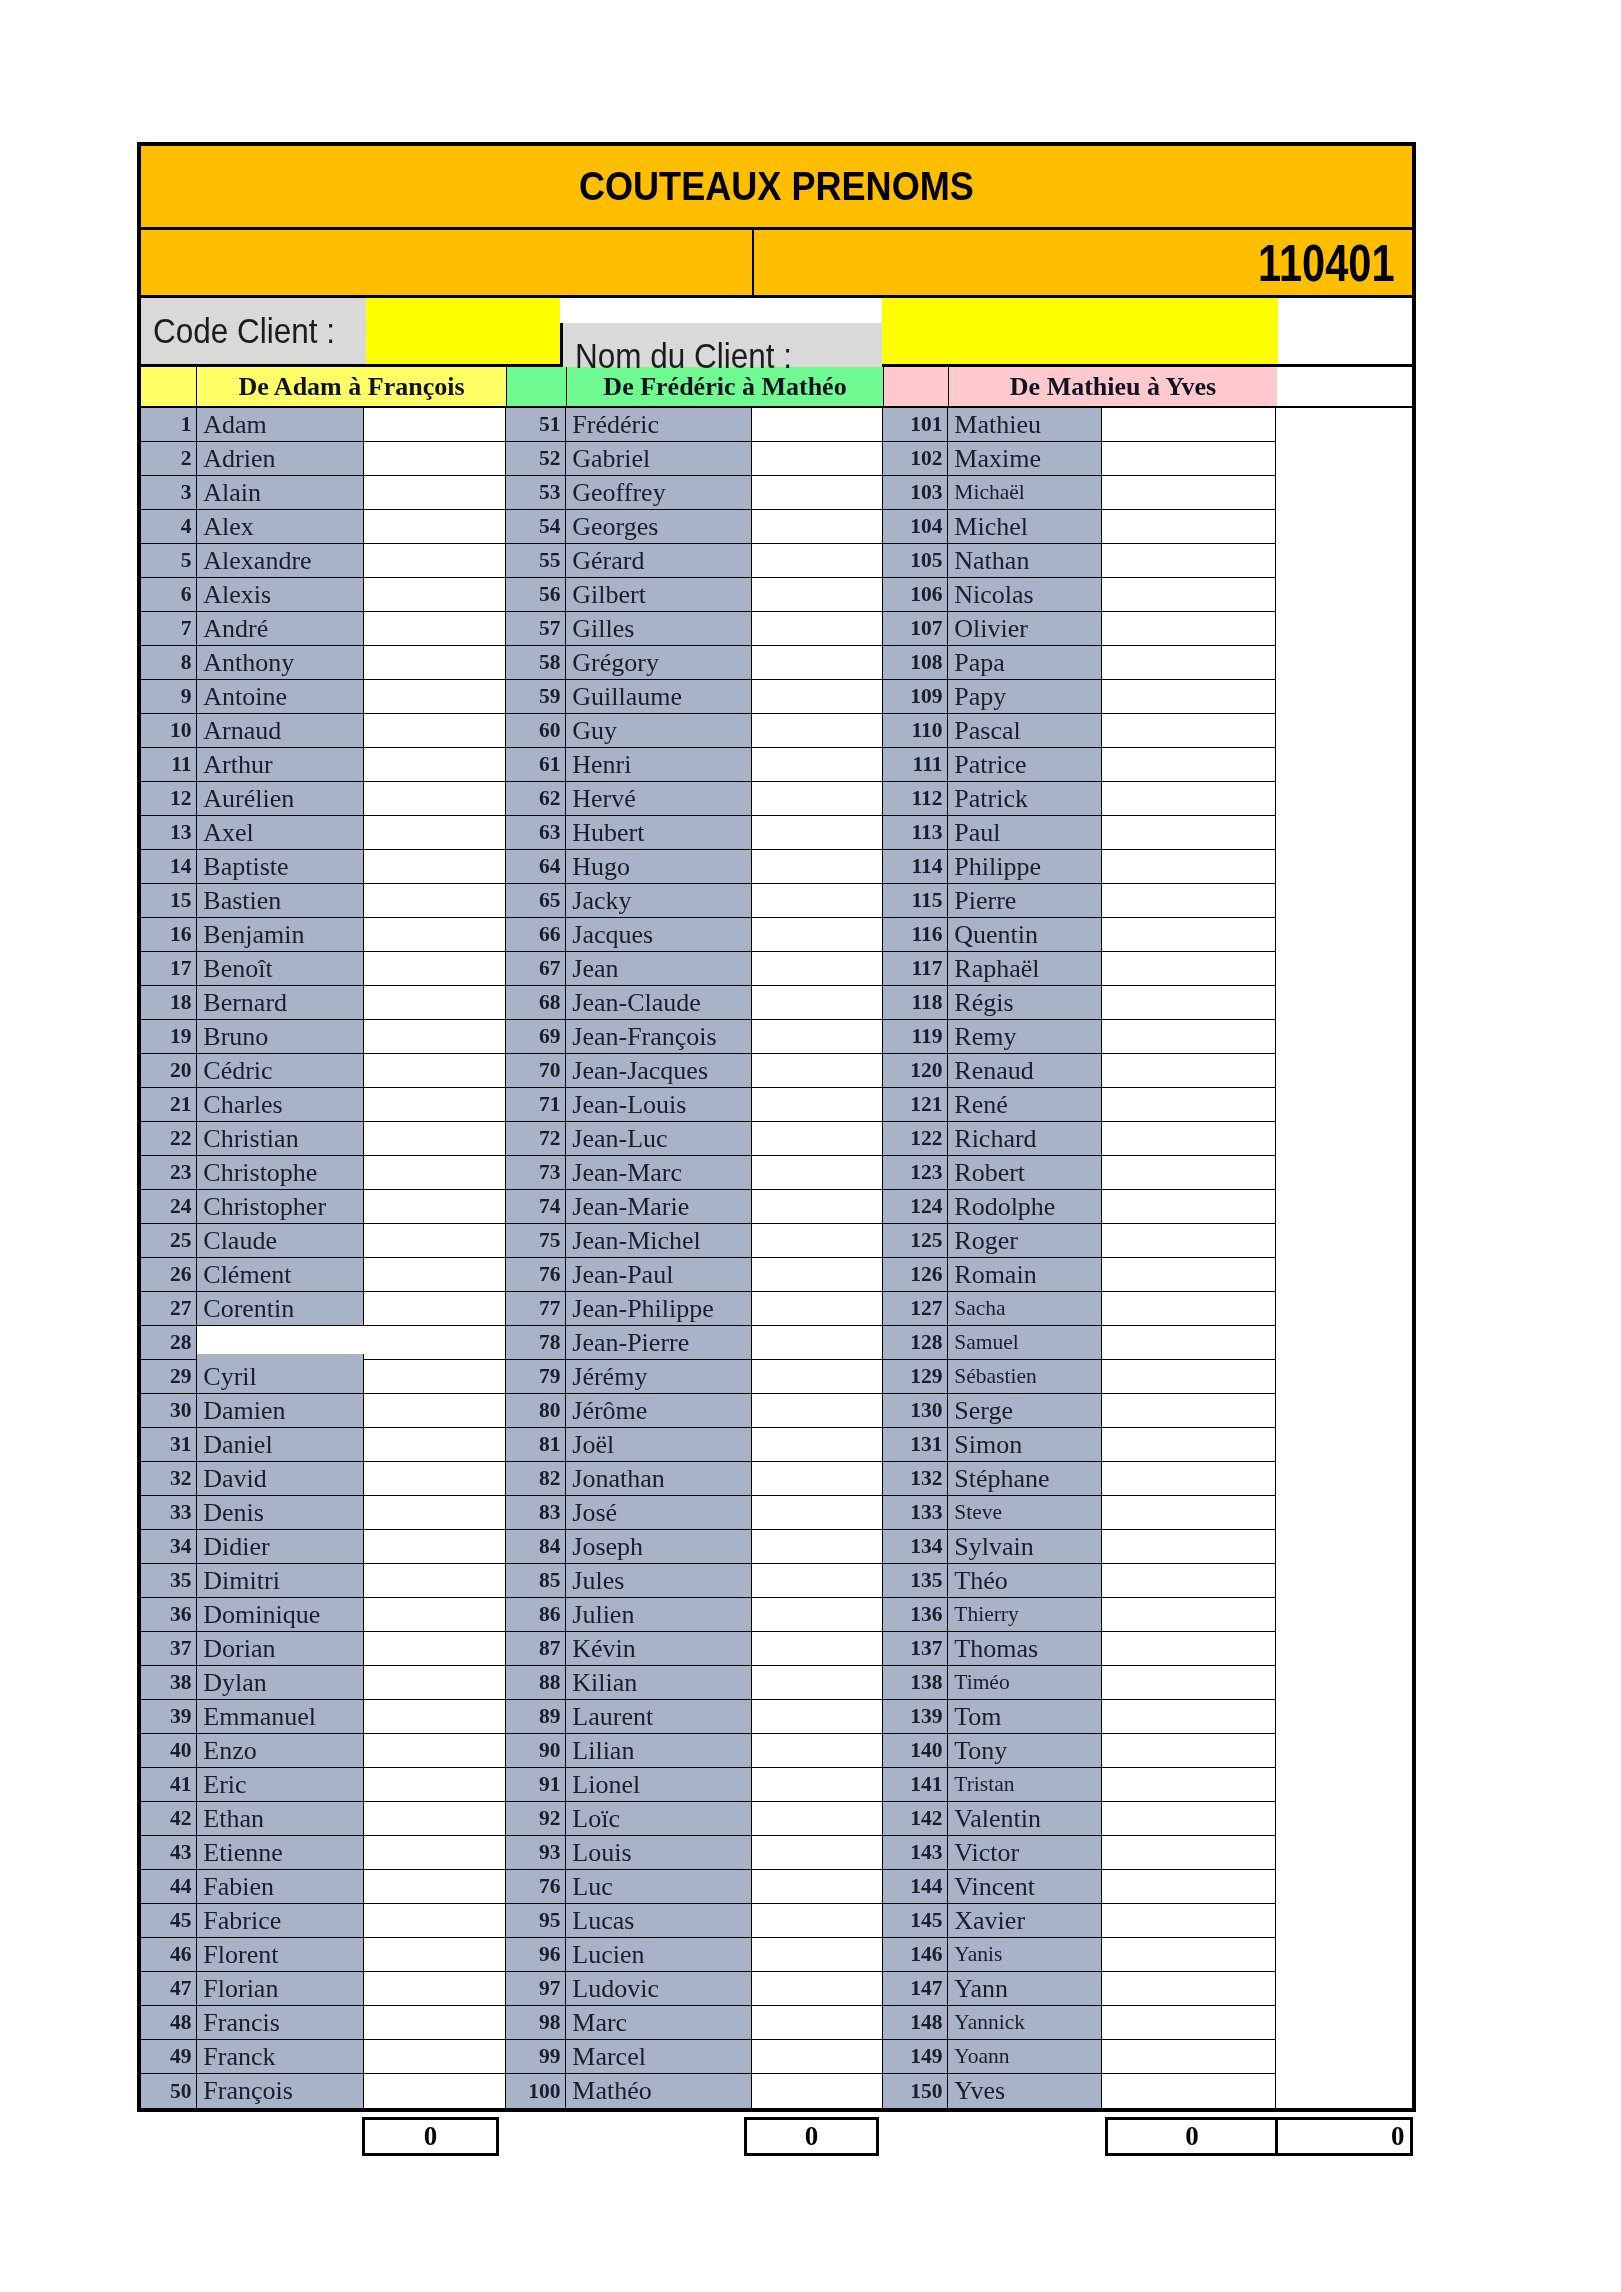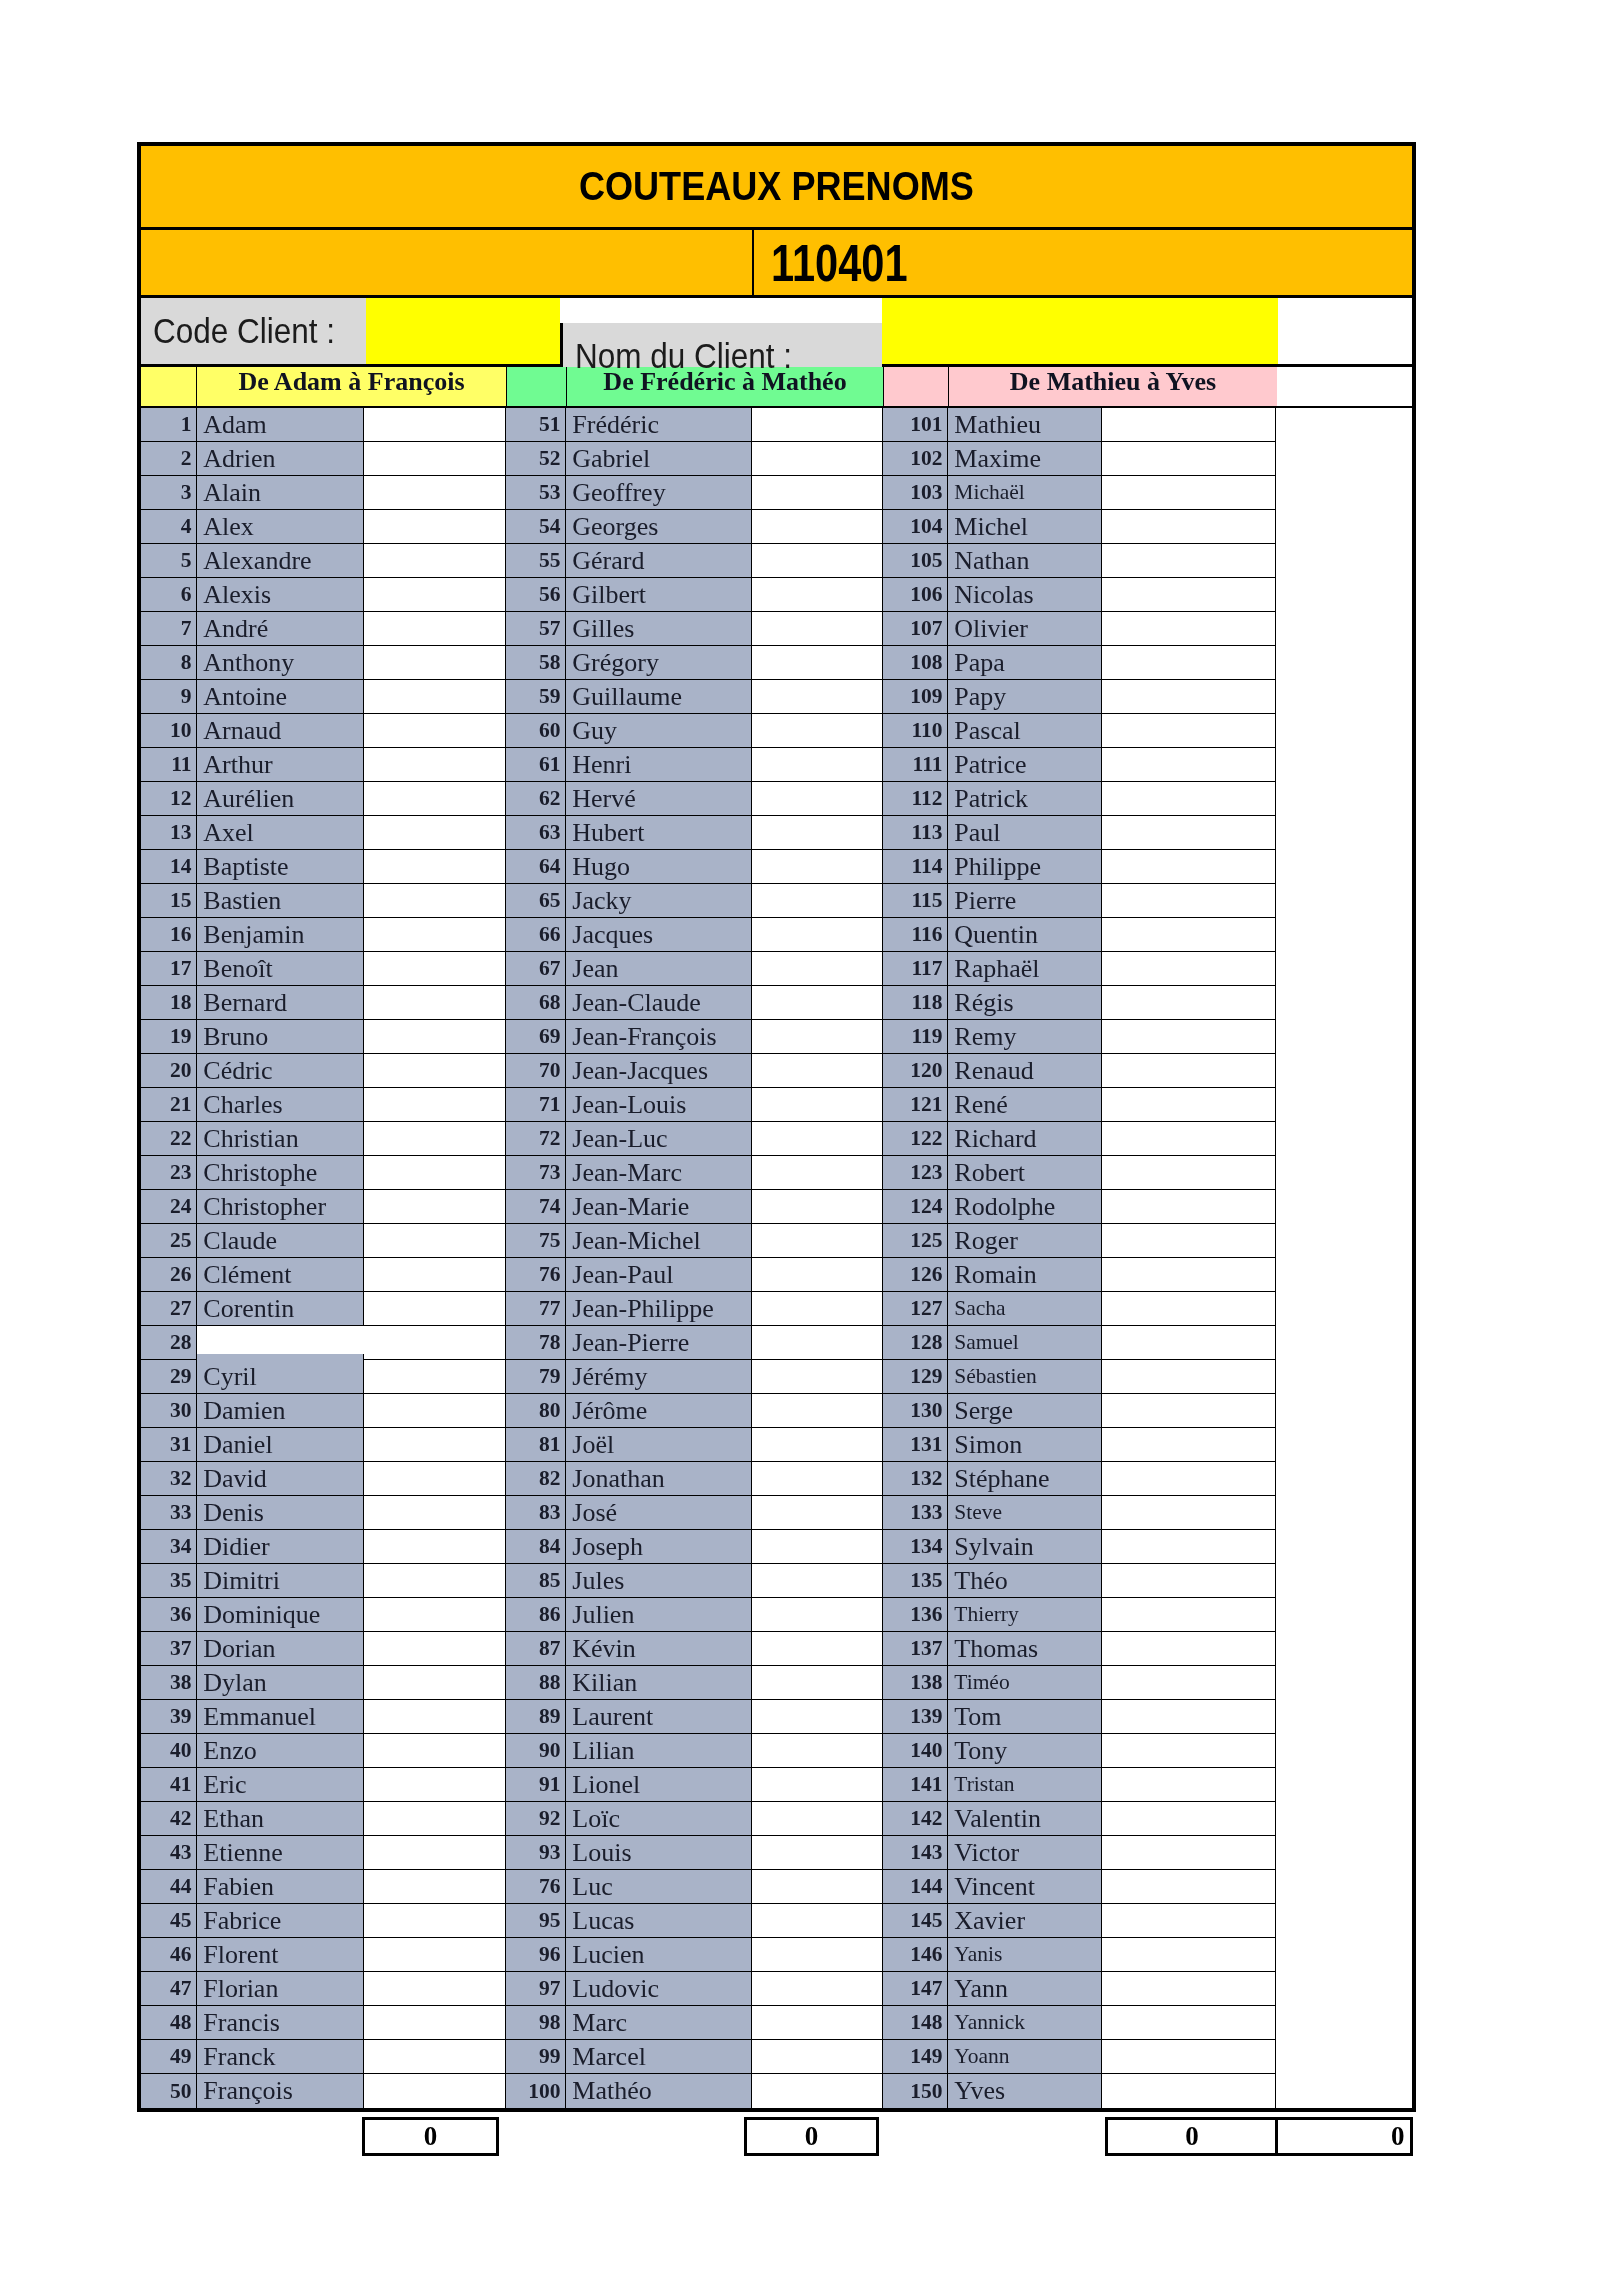--- a/index.html
+++ b/index.html
@@ -10,38 +10,38 @@
          border:4.5px solid #000;background:#fff;}
 
   
   .title-row{height:81px;background:var(--orange);border-bottom:3.6px solid #000;
              display:flex;align-items:center;justify-content:center;}
   .title-text{font-family:"Liberation Sans","DejaVu Sans",sans-serif;font-weight:700;
               font-size:41px;color:#000;display:inline-block;transform:scaleX(.88);
               letter-spacing:0px;white-space:nowrap;}
   .num-row{height:65px;background:var(--orange);border-bottom:3.6px solid #000;display:flex;}
   .num-left{width:613px;box-sizing:border-box;border-right:2.7px solid #000;}
-  .num-right{flex:1;display:flex;align-items:center;justify-content:flex-start;}
+  .num-right{flex:1;display:flex;align-items:center;justify-content:flex-end;}
   .doc-number{font-family:"Liberation Sans","DejaVu Sans",sans-serif;font-weight:700;
               font-size:52px;color:#000;display:inline-block;transform:scaleX(.8);}
 
   
   .client-row{height:66px;border-bottom:3.6px solid #000;display:flex;}
   .client-row>div{box-sizing:border-box;height:100%;}
   .cl-label{background:var(--gray);display:flex;align-items:center;padding-left:12px;}
   .cl-label span{font-family:"Liberation Sans","DejaVu Sans",sans-serif;font-size:35px;
                  color:#1c1c1c;display:inline-block;transform:scaleX(.9);transform-origin:left center;
                  white-space:nowrap;}
   .cl-input{background:var(--yellowInput);}
   .w-cl1{width:225px;} .w-ci1{width:194px;} .w-cl2{width:322px;border-left:3.6px solid #000;margin-top:25px;} .w-ci2{width:396px;}
 
   
   .ghead-row{height:39px;display:flex;border-bottom:2.7px solid #000;}
   .ghead-row>div{box-sizing:border-box;height:100%;border-right:1.8px solid #000;
-                 display:flex;align-items:flex-start;justify-content:center;}
+                 display:flex;align-items:center;justify-content:center;}
   .ghead-row>div:last-child{border-right:none;}
   .ghead-text{font-weight:700;font-size:26px;color:#101321;white-space:nowrap;}
   .gh-n0{width:56px;background:var(--yellowHdr);}  .gh-t0{width:310px;background:var(--yellowHdr);}
   .gh-n1{width:60px;background:var(--green);}      .gh-t1{width:317px;background:var(--green);}
   .gh-n2{width:65px;background:var(--pink);}       .gh-t2{width:328px;background:var(--pink);}
 
   
   .trow{display:flex;height:34px;}
   .trow>div{box-sizing:border-box;height:100%;border-right:1.8px solid #000;border-bottom:1.8px solid #000;
             display:flex;align-items:center;overflow:hidden;}

